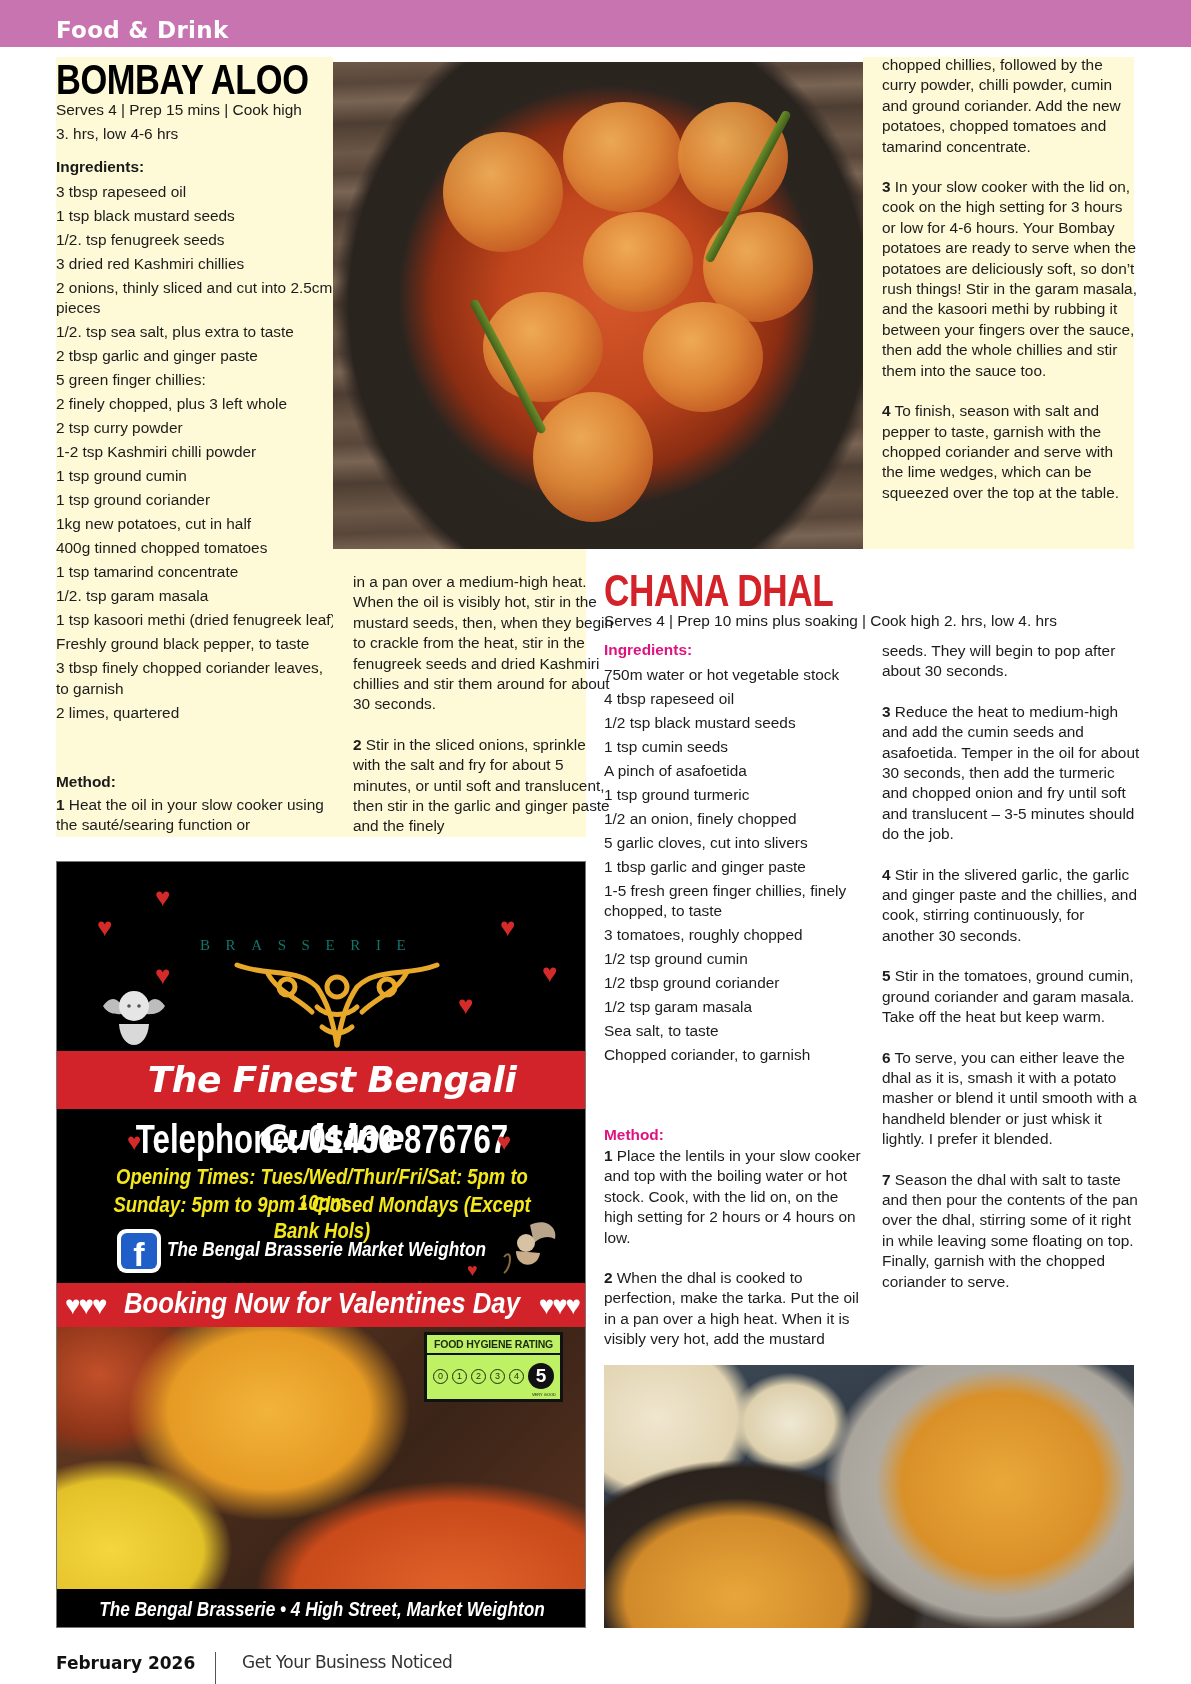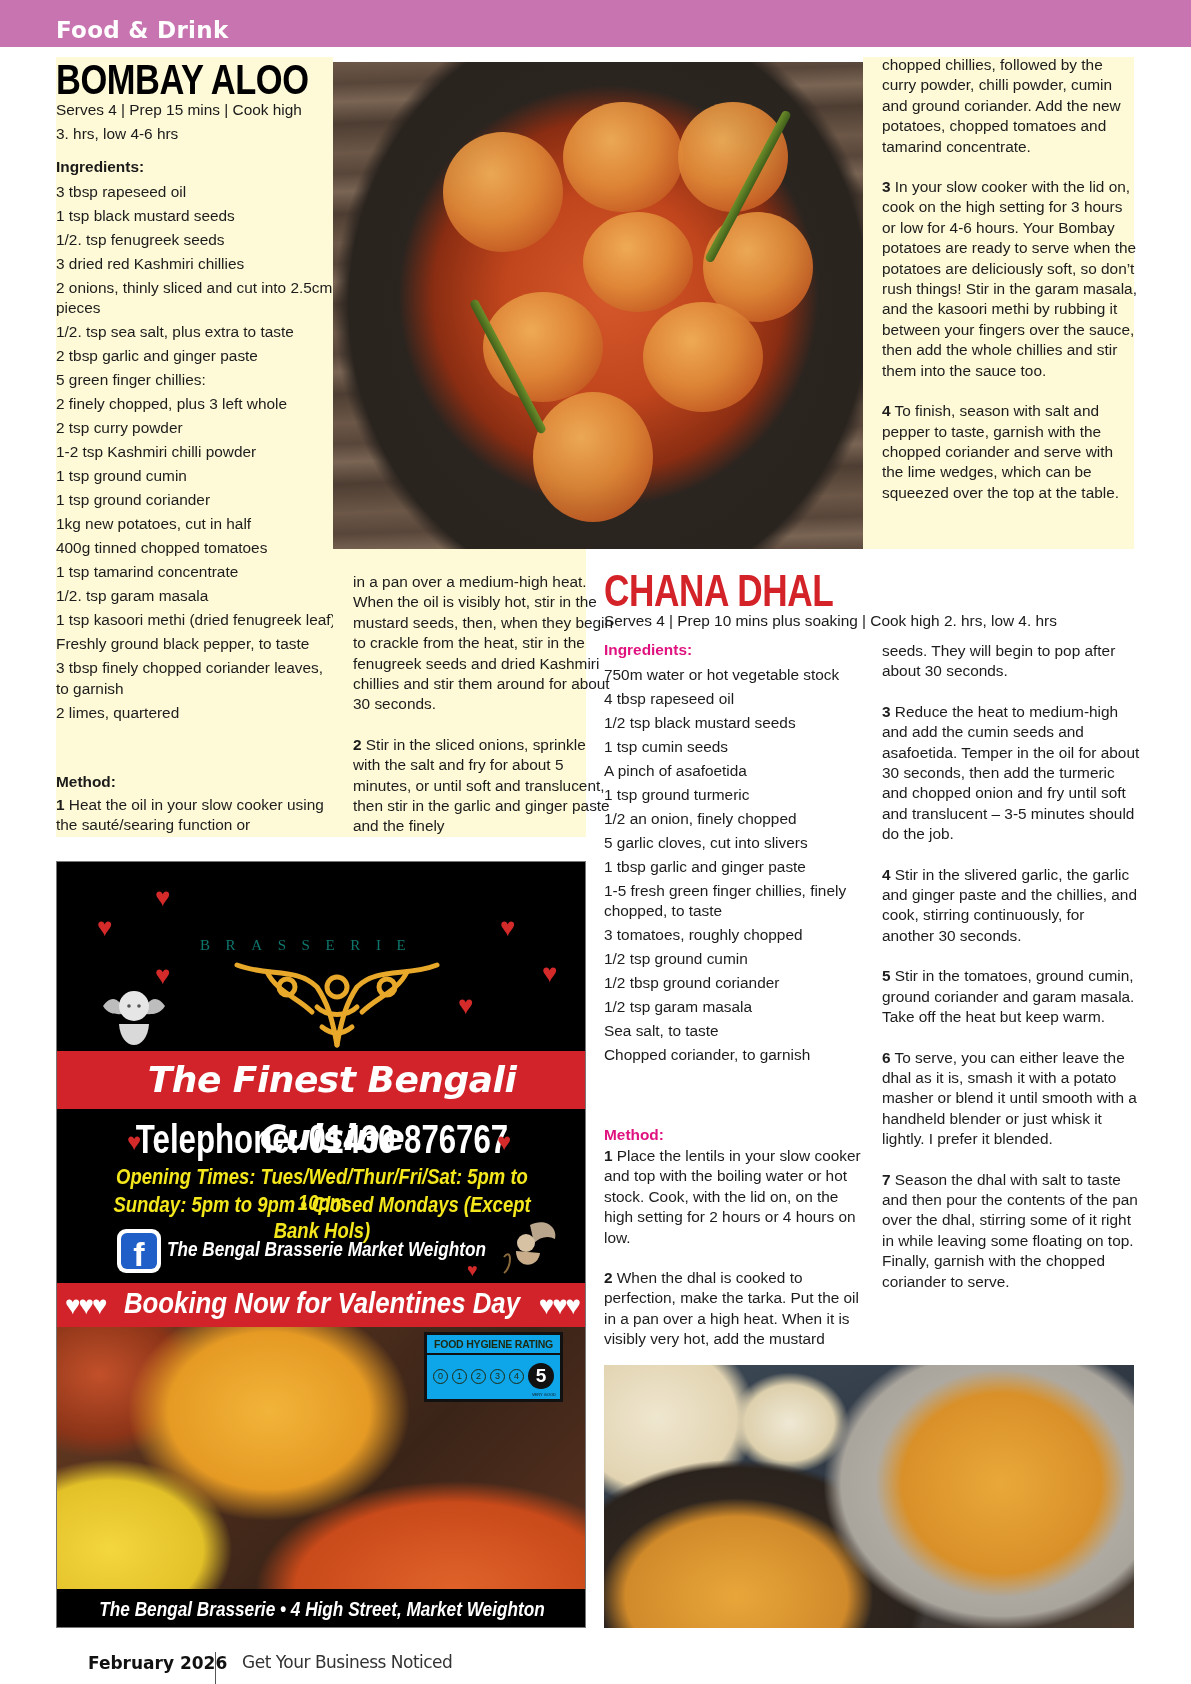--- a/index.html
+++ b/index.html
@@ -62,21 +62,21 @@
   .ad .booking .b-text { position: absolute; left: 0; width: 530px; text-align: center; top: 3px; font-family: "Liberation Sans", sans-serif; font-weight: bold; font-style: italic; font-size: 30px; color: #fff; transform: scaleX(0.86); transform-origin: center top; }
   .ad .booking .hearts { position: absolute; top: 7px; font-size: 26px; color: #fff; letter-spacing: -2px; }
   .ad .food-photo { position: absolute; left: 0; top: 465px; width: 530px; height: 262px; overflow: hidden;
     background:
       radial-gradient(ellipse 38% 60% at 40% 32%, #f2b43a 0%, #e59a24 50%, transparent 70%),
       radial-gradient(ellipse 50% 55% at 75% 100%, #e0622a 0%, #c94a1a 60%, transparent 75%),
       radial-gradient(ellipse 32% 48% at 10% 85%, #f4d63e 0%, #e2c028 55%, transparent 72%),
       radial-gradient(ellipse 25% 40% at 8% 18%, #c2502a 0%, #8c3418 60%, transparent 80%),
       linear-gradient(135deg, #6a3c22 0%, #3a2418 60%, #5a3220 100%);
   }
-  .ad .hygiene { position: absolute; left: 367px; top: 470px; width: 139px; height: 70px; background: #0ea5e9; border: 3px solid #111; }
+  .ad .hygiene { position: absolute; left: 367px; top: 470px; width: 139px; height: 70px; background: #bef264; border: 3px solid #111; }
   .ad .hygiene .h-title { position: absolute; left: 0; top: 3px; width: 133px; text-align: center; font-size: 10.5px; font-weight: bold; color: #1e2a10; letter-spacing: -0.2px; border-bottom: 2px solid #111; padding-bottom: 3px; }
   .ad .hygiene .scores { position: absolute; left: 6px; top: 28px; display: flex; gap: 4px; align-items: center; }
   .ad .hygiene .sc { width: 15px; height: 15px; border-radius: 50%; border: 1.5px solid #1e2a10; font-size: 9px; text-align: center; line-height: 12px; color: #1e2a10; }
   .ad .hygiene .sc.on { width: 26px; height: 26px; background: #111; color: #fff; font-size: 19px; line-height: 26px; font-weight: bold; border: none; }
   .ad .hygiene .vg { position: absolute; right: 4px; bottom: 2px; font-size: 4px; color: #111; }
   .ad .address { position: absolute; left: 0; top: 727px; width: 530px; height: 40px; background: #000; }
   .ad .address span { display: block; text-align: center; font-family: "Liberation Sans", sans-serif; font-weight: bold; font-style: italic; font-size: 20px; line-height: 40px; color: #fff; transform: scaleX(0.86); transform-origin: center; }
 
   
   .cd-title { position: absolute; left: 604px; top: 568px; font-family: "Liberation Sans", sans-serif; font-weight: bold; font-size: 44px; line-height: 46px; color: #d42229; transform: scaleX(0.8); transform-origin: left top; letter-spacing: -0.5px; }
@@ -92,21 +92,21 @@
       radial-gradient(ellipse 34% 62% at 75% 45%, #e9a83a 0%, #d99028 55%, transparent 70%),
       radial-gradient(ellipse 42% 70% at 75% 45%, #c7c2b8 0%, #a9a49c 72%, transparent 80%),
       radial-gradient(ellipse 38% 55% at 25% 88%, #e8a63a 0%, #d18a2a 55%, transparent 68%),
       radial-gradient(ellipse 45% 65% at 25% 88%, #3b3028 0%, #2a221c 75%, transparent 80%),
       radial-gradient(ellipse 25% 45% at 10% 20%, #efe6cf 0%, #e2d4b2 60%, transparent 75%),
       radial-gradient(ellipse 14% 24% at 35% 22%, #efe8d4 0%, #ddd0ad 60%, transparent 80%),
       linear-gradient(160deg, #3e4a58 0%, #2a323c 60%, #4a3a2c 100%);
   }
 
   
-  .footer-date { position: absolute; left: 56px; top: 1653px; font-family: "DejaVu Sans", sans-serif; font-weight: bold; font-size: 17px; color: #111; margin-left: 32px; }
+  .footer-date { position: absolute; left: 56px; top: 1653px; font-family: "DejaVu Sans", sans-serif; font-weight: bold; font-size: 17px; color: #111; }
   .footer-divider { position: absolute; left: 215px; top: 1652px; width: 1px; height: 32px; background: #555; }
   .footer-tag { position: absolute; left: 242px; top: 1652px; font-family: "DejaVu Sans", sans-serif; font-size: 17px; color: #333; letter-spacing: -0.5px; }
 </style>
 </head>
 <body>
 
 <div class="header-bar">
   <span class="section-title">Food &amp; Drink</span>
 </div>
 

